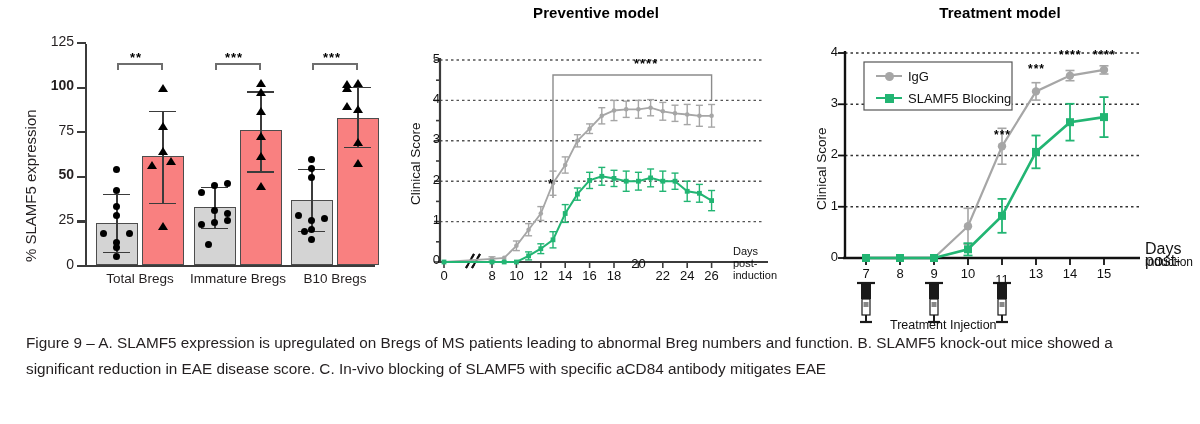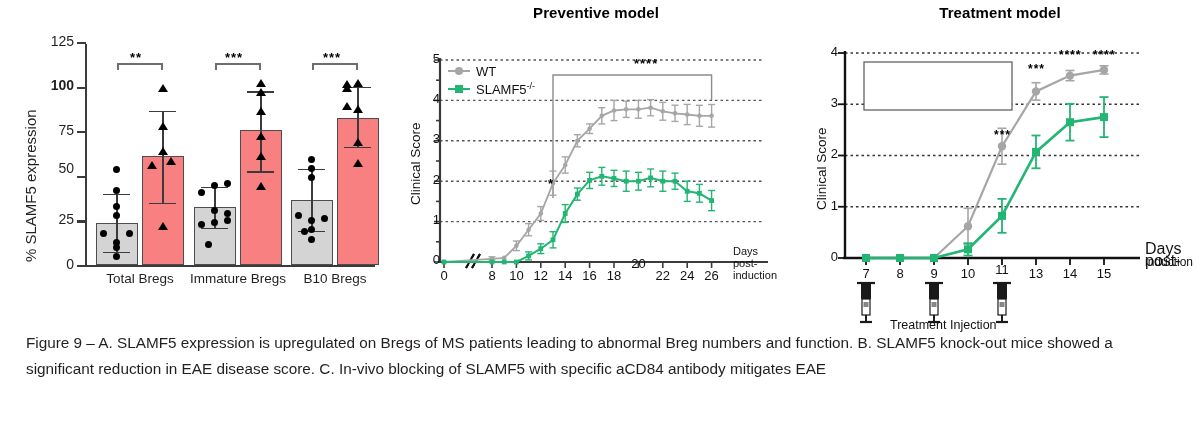--- a/index.html
+++ b/index.html
@@ -92,21 +92,21 @@
 
   <div class="panel" id="panelA">
 
     <div class="ylabel-rot" style="left:22px;top:262px;font-size:15px;">% SLAMF5 expression</div>
 
     <div class="tick ytick" style="top:265px;"></div>
     <div class="ytick-label" style="left:28px;top:256px;">0</div>
     <div class="tick ytick" style="top:220.4px;"></div>
     <div class="ytick-label" style="left:28px;top:211px;">25</div>
     <div class="tick ytick" style="top:175.8px;"></div>
-    <div class="ytick-label" style="left:28px;top:160px;">50</div>
+    <div class="ytick-label" style="left:28px;top:166px;font-weight:bold;">50</div>
     <div class="tick ytick" style="top:131.2px;"></div>
     <div class="ytick-label" style="left:28px;top:122px;">75</div>
     <div class="tick ytick" style="top:86.6px;"></div>
     <div class="ytick-label" style="left:28px;top:77px;font-weight:bold;">100</div>
     <div class="tick ytick" style="top:42px;"></div>
     <div class="ytick-label" style="left:28px;top:33px;">125</div>
 
     <div class="axis-line yaxis"></div>
     <div class="axis-line xaxis"></div>
 
@@ -438,36 +438,20 @@
     <div class="xtick-label" style="left:253.8px;top:268px;">22</div>
     <div class="xtick-label" style="left:278.2px;top:268px;">24</div>
     <div class="xtick-label" style="left:302.6px;top:268px;">26</div>
 
     <div class="axtitle" style="left:337px;top:245px;">Days</div>
     <div class="axtitle" style="left:337px;top:257px;">post-induction</div>
 
     <div class="sig" style="left:152px;top:176px;font-size:13px;color:#000;">*</div>
     <div class="sig" style="left:238px;top:56px;font-size:13px;color:#000;">****</div>
 
-    <div class="lc-legend" style="left:52px;top:62px;">
-      <div class="row">
-        <span class="mk mk-grey">
-            <i></i>
-          </span>
-        <span>WT</span>
-      </div>
-      <div class="row">
-        <span class="mk mk-green">
-            <i></i>
-          </span>
-        <span>
-          <span>SLAMF5</span><sup style="font-size:9px;">-/-</sup>
-        </span>
-      </div>
-    </div>
   </div>
 
   <div class="panel lc" id="panelC">
     <div class="panel-title" style="left:50px;top:4px;width:300px;">Treatment model</div>
 
     <div class="ylabel-rot" style="left:14px;top:210px;">Clinical Score</div>
 
     <svg class="plot" width="400" height="340" style="left:0;top:0;">
 
       <line x1="45" y1="53" x2="340" y2="53" stroke="#333" stroke-width="1.6" stroke-dasharray="2.5,3"></line>
@@ -582,32 +566,46 @@
     <div class="ytick-label" style="left:16px;top:44px;text-align:right;">4</div>
     <div class="ytick-label" style="left:16px;top:95px;text-align:right;">3</div>
     <div class="ytick-label" style="left:16px;top:146px;text-align:right;">2</div>
     <div class="ytick-label" style="left:16px;top:198px;text-align:right;">1</div>
     <div class="ytick-label" style="left:16px;top:249px;text-align:right;">0</div>
 
     <div class="xtick-label" style="left:53px;top:266px;">7</div>
     <div class="xtick-label" style="left:87px;top:266px;">8</div>
     <div class="xtick-label" style="left:121px;top:266px;">9</div>
     <div class="xtick-label" style="left:155px;top:266px;">10</div>
-    <div class="xtick-label" style="left:189px;top:262px;">11</div>
+    <div class="xtick-label" style="left:189px;top:272px;">11</div>
     <div class="xtick-label" style="left:223px;top:266px;">13</div>
     <div class="xtick-label" style="left:257px;top:266px;">14</div>
     <div class="xtick-label" style="left:291px;top:266px;">15</div>
 
     <div class="axtitle" style="left:345px;top:243px;font-size:16px;">Days post-</div>
     <div class="axtitle" style="left:345px;top:256px;font-size:12px;">induction</div>
 
     <div style="position:absolute;left:90px;top:318px;font-size:12.5px;color:#111;white-space:nowrap;">Treatment Injection</div>
 
     <div class="sig" style="left:194px;top:128px;font-size:12px;color:#000;">***</div>
     <div class="sig" style="left:228px;top:62px;font-size:12px;color:#000;">***</div>
     <div class="sig" style="left:259px;top:48px;font-size:12px;color:#000;">****</div>
     <div class="sig" style="left:293px;top:48px;font-size:12px;color:#000;">****</div>
 
+    <div class="lc-legend" style="left:76px;top:65px;">
+      <div class="row" style="height:22px;">
+        <span class="mk mk-grey" style="width:26px;">
+            <i style="width:9px;height:9px;top:-3.5px;left:9px;"></i>
+          </span>
+        <span>IgG</span>
+      </div>
+      <div class="row" style="height:22px;">
+        <span class="mk mk-green" style="width:26px;">
+            <i style="width:9px;height:9px;top:-3.5px;left:9px;"></i>
+          </span>
+        <span>SLAMF5 Blocking</span>
+      </div>
+    </div>
   </div>
 
   <div id="caption">Figure 9 – A. SLAMF5 expression is upregulated on Bregs of MS patients leading to abnormal Breg numbers and function. B.  SLAMF5 knock-out mice showed a significant reduction in EAE disease score. C. In-vivo blocking of SLAMF5 with specific aCD84 antibody mitigates EAE</div>
 
 </div>
 
 </body></html>

